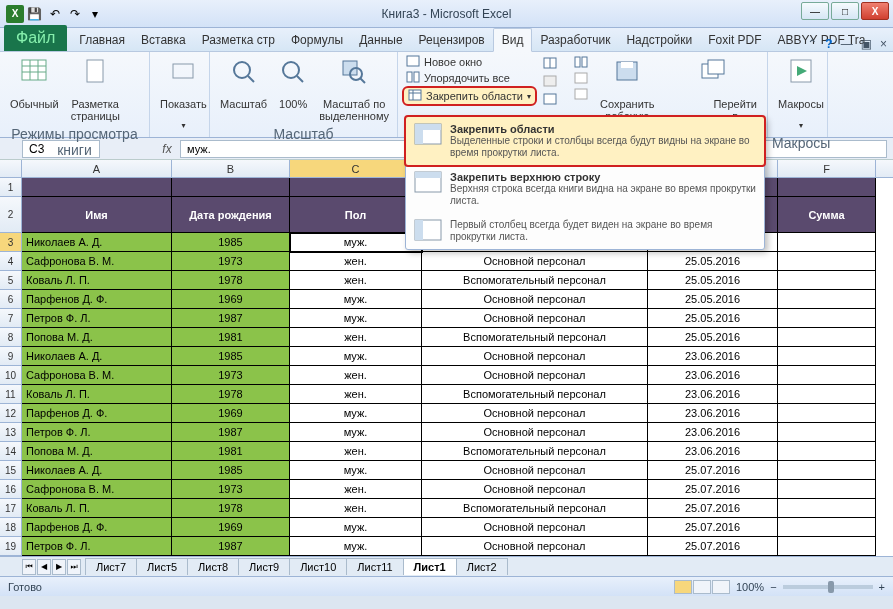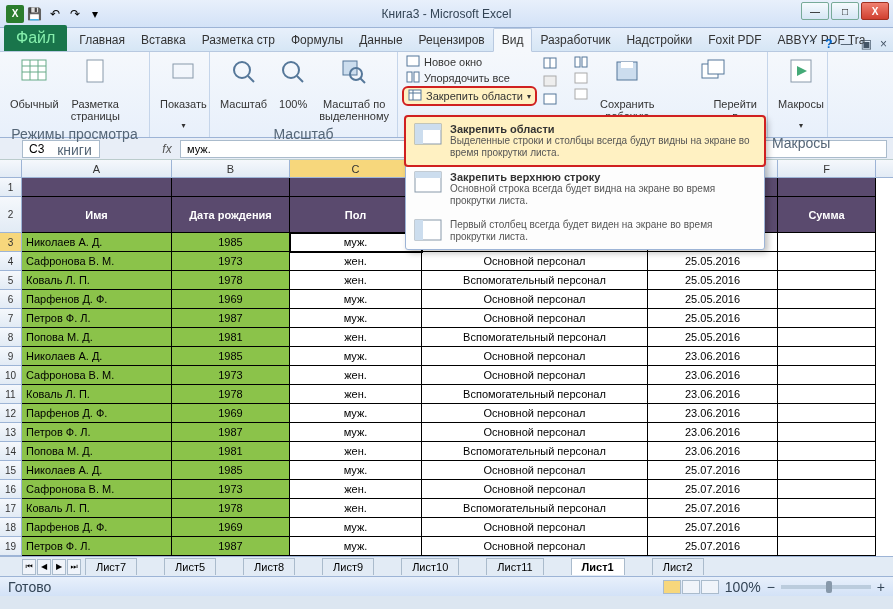--- a/index.html
+++ b/index.html
@@ -68,21 +68,21 @@
 .selected-cell { outline: 2px solid #000; outline-offset: -1px; }
 
 
 .sheet-tab-row { height: 20px; background: #e2ebf5; border-top: 1px solid #9db4d6; display: flex; align-items: center; padding-left: 22px; gap: 0; }
 .nav-arrows { display: flex; gap: 1px; margin-right: 4px; }
 .nav-arrow { width: 14px; height: 16px; border: 1px solid #abc; background: #f0f4fa; display: flex; align-items: center; justify-content: center; font-size: 8px; }
 .sheet-tab { padding: 2px 10px; font-size: 11px; background: #e2ebf5; border: 1px solid #abc; border-bottom: none; margin-right: -1px; }
 .sheet-tab.active { background: #fff; font-weight: bold; }
 
 
-.status-bar { height: 20px; background: linear-gradient(#e8f0fb,#d3e2f7); border-top: 1px solid #9db4d6; display: flex; align-items: center; padding: 0 8px; font-size: 14px; color: #345; justify-content: space-between; }
+.status-bar { height: 20px; background: linear-gradient(#e8f0fb,#d3e2f7); border-top: 1px solid #9db4d6; display: flex; align-items: center; padding: 0 8px; font-size: 11px; color: #345; justify-content: space-between; }
 .zoom-area { display: flex; align-items: center; gap: 6px; }
 .view-btns { display: flex; gap: 1px; }
 .view-btn { width: 18px; height: 14px; border: 1px solid #abc; background: #f0f4fa; }
 .view-btn.active { background: #f7d77c; }
 .zoom-slider { width: 90px; height: 4px; background: #bcd; position: relative; }
 .zoom-slider::after { content: ''; position: absolute; left: 45px; top: -4px; width: 6px; height: 12px; background: #89a; border-radius: 2px; }
 
 
 .cA { width: 150px; } .cB { width: 118px; } .cC { width: 132px; } .cD { width: 226px; } .cE { width: 130px; } .cF { width: 98px; }
 </style>
@@ -493,42 +493,42 @@
         <div class="menu-desc">Выделенные строки и столбцы всегда будут видны на экране во время прокрутки листа.</div>
       </div>
   </div>
   <div class="menu-item">
     <svg class="menu-icon">
         <rect x="1" y="1" width="26" height="20" fill="#fff" stroke="#89a"></rect>
         <rect x="1" y="1" width="26" height="6" fill="#cde"></rect>
       </svg>
     <div class="menu-text">
         <div class="menu-title">Закрепить верхнюю строку</div>
-        <div class="menu-desc">Основной строка всегда будет видна на экране во время прокрутки листа.</div>
+        <div class="menu-desc">Верхняя строка всегда книги видна на экране во время прокрутки листа.</div>
       </div>
   </div>
   <div class="menu-item">
     <svg class="menu-icon">
         <rect x="1" y="1" width="26" height="20" fill="#fff" stroke="#89a"></rect>
         <rect x="1" y="1" width="8" height="20" fill="#cde"></rect>
       </svg>
     <div class="menu-text">
         <div class="menu-desc">Первый столбец всегда будет виден на экране во время прокрутки листа.</div>
       </div>
   </div>
 </div>
 
 <div class="sheet-tab-row">
   <div class="nav-arrows">
     <div class="nav-arrow">⏮</div>
     <div class="nav-arrow">◀</div>
     <div class="nav-arrow">▶</div>
     <div class="nav-arrow">⏭</div>
   </div>
-  <div id="sheet-tabs" style="display:flex;gap:28px;">
+  <div id="sheet-tabs" style="display:flex;">
       <div class="sheet-tab">Лист7</div>
       <div class="sheet-tab">Лист5</div>
       <div class="sheet-tab">Лист8</div>
       <div class="sheet-tab">Лист9</div>
       <div class="sheet-tab">Лист10</div>
       <div class="sheet-tab">Лист11</div>
       <div class="sheet-tab active">Лист1</div>
       <div class="sheet-tab">Лист2</div>
     </div>
 </div>

